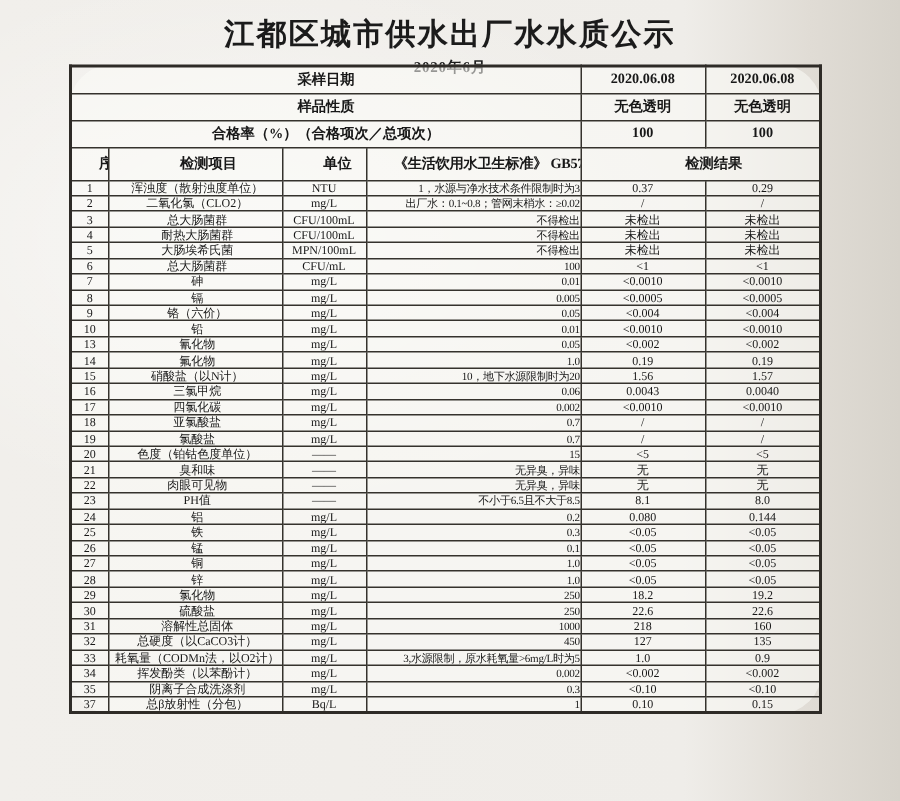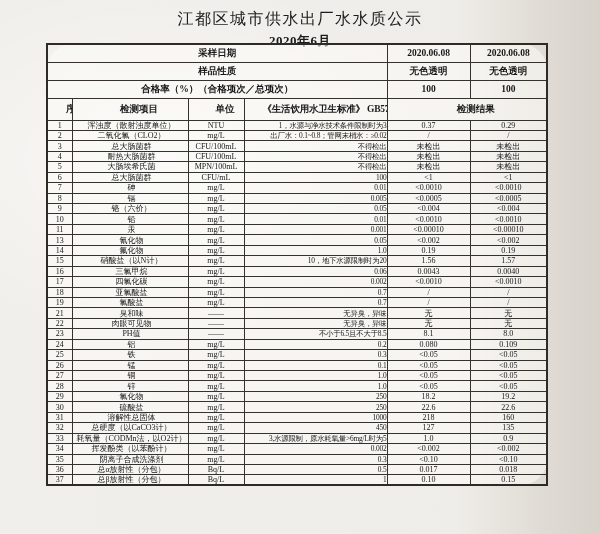--- a/index.html
+++ b/index.html
@@ -9,25 +9,25 @@
     overflow:hidden;
     font-family:"Liberation Serif","DejaVu Serif",serif;
     color:#1b1b1b;
     background:
       radial-gradient(ellipse 420px 260px at 28% 30%, rgba(255,255,255,.55), rgba(255,255,255,0) 70%),
       linear-gradient(90deg,#f1efeb 0%,#efede9 76%,#e0dcd5 90%,#d7d3cb 100%),
       #ece9e4;
   }
   .title {
     text-align:center; padding-top:9px;
-    font-size:16px; font-weight:normal; letter-spacing:1.5px;
+    font-size:20px; font-weight:bold; letter-spacing:1.5px;
   }
   .subtitle {
     text-align:center; margin-top:2px;
-    font-size:13px; font-weight:bold; letter-spacing:.5px;
+    font-size:10px; font-weight:bold; letter-spacing:.5px;
   }
   table.report {
     position:absolute; left:46px; top:43px; width:500px;
     border-collapse:collapse; table-layout:fixed;
     background:rgba(252,251,248,.55);
     border-radius:29px;
   }
   table.report { border:2px solid #2e2b27; }
   td {
     border:1px solid #35322d;
@@ -158,28 +158,20 @@
       </tr>
       <tr class="data">
         <td>10</td>
         <td class="item">铅</td>
         <td>mg/L</td>
         <td class="std">0.01</td>
         <td>&lt;0.0010</td>
         <td>&lt;0.0010</td>
       </tr>
       <tr class="data">
-        <td>11</td>
-        <td class="item">汞</td>
-        <td>mg/L</td>
-        <td class="std">0.001</td>
-        <td>&lt;0.00010</td>
-        <td>&lt;0.00010</td>
-      </tr>
-      <tr class="data">
         <td>13</td>
         <td class="item">氰化物</td>
         <td>mg/L</td>
         <td class="std">0.05</td>
         <td>&lt;0.002</td>
         <td>&lt;0.002</td>
       </tr>
       <tr class="data">
         <td>14</td>
         <td class="item">氟化物</td>
@@ -220,20 +212,28 @@
         <td>/</td>
         <td>/</td>
       </tr>
       <tr class="data">
         <td>19</td>
         <td class="item">氯酸盐</td>
         <td>mg/L</td>
         <td class="std">0.7</td>
         <td>/</td>
         <td>/</td>
+      </tr>
+      <tr class="data">
+        <td>20</td>
+        <td class="item">色度（铂钴色度单位）</td>
+        <td>——</td>
+        <td class="std">15</td>
+        <td>&lt;5</td>
+        <td>&lt;5</td>
       </tr>
       <tr class="data">
         <td>21</td>
         <td class="item">臭和味</td>
         <td>——</td>
         <td class="std">无异臭，异味</td>
         <td>无</td>
         <td>无</td>
       </tr>
       <tr class="data">
@@ -251,21 +251,21 @@
         <td class="std">不小于6.5且不大于8.5</td>
         <td>8.1</td>
         <td>8.0</td>
       </tr>
       <tr class="data">
         <td>24</td>
         <td class="item">铝</td>
         <td>mg/L</td>
         <td class="std">0.2</td>
         <td>0.080</td>
-        <td>0.109</td>
+        <td>0.144</td>
       </tr>
       <tr class="data">
         <td>25</td>
         <td class="item">铁</td>
         <td>mg/L</td>
         <td class="std">0.3</td>
         <td>&lt;0.05</td>
         <td>&lt;0.05</td>
       </tr>
       <tr class="data">
@@ -340,28 +340,20 @@
         <td>&lt;0.002</td>
         <td>&lt;0.002</td>
       </tr>
       <tr class="data">
         <td>35</td>
         <td class="item">阴离子合成洗涤剂</td>
         <td>mg/L</td>
         <td class="std">0.3</td>
         <td>&lt;0.10</td>
         <td>&lt;0.10</td>
-      </tr>
-      <tr class="data">
-        <td>36</td>
-        <td class="item">总α放射性（分包）</td>
-        <td>Bq/L</td>
-        <td class="std">0.5</td>
-        <td>0.017</td>
-        <td>0.018</td>
       </tr>
       <tr class="data">
         <td>37</td>
         <td class="item">总β放射性（分包）</td>
         <td>Bq/L</td>
         <td class="std">1</td>
         <td>0.10</td>
         <td>0.15</td>
       </tr>
     </tbody>

